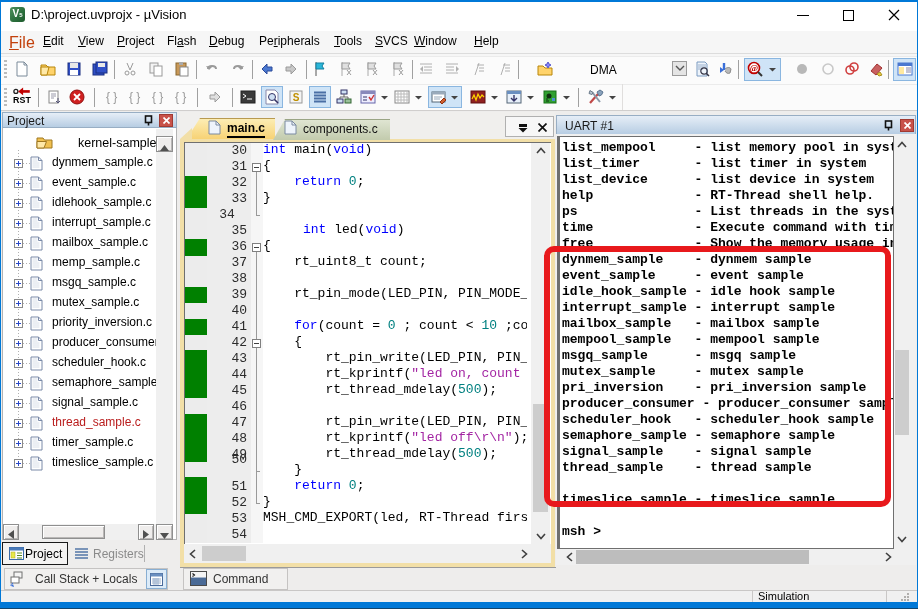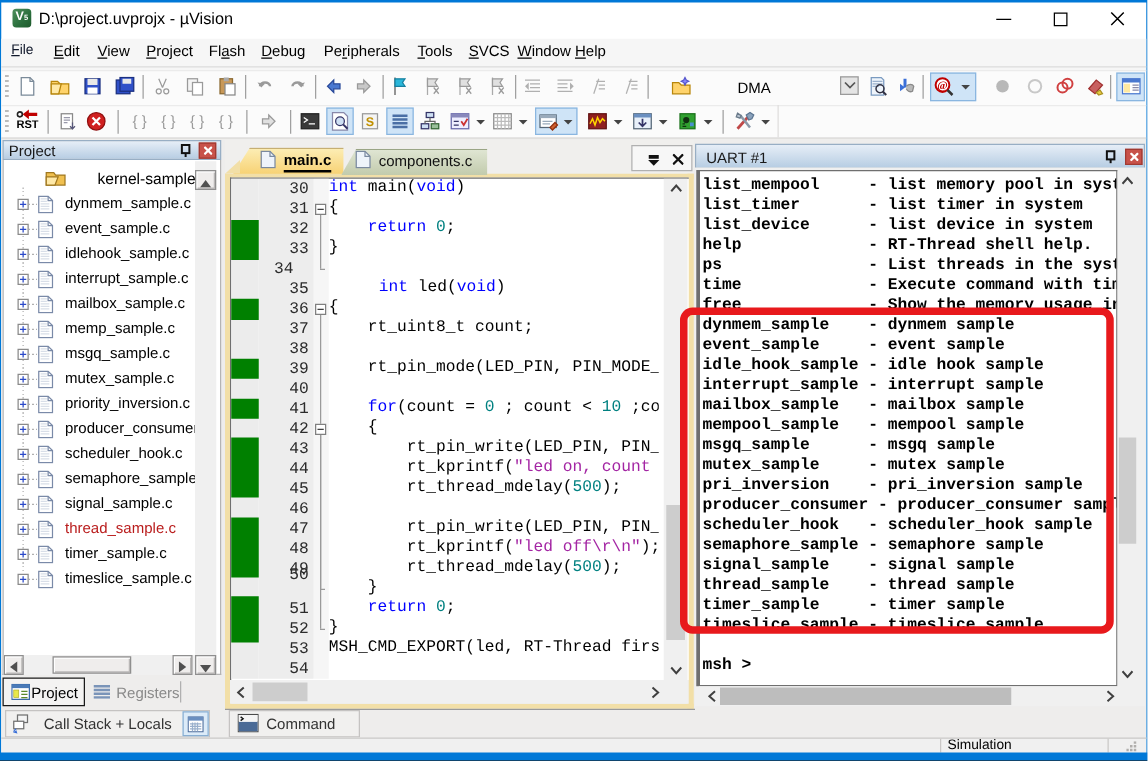--- a/index.html
+++ b/index.html
@@ -17,31 +17,31 @@
 <div class="abs" style="left:0;top:1px;width:15px;text-align:center;color:#fff;font-size:10px;font-weight:bold;">V<span style="font-size:6px;">5</span></div>
   </div>
 <div class="abs" style="left:31px;top:7px;font-size:13px;color:#000;">D:\project.uvprojx - µVision</div>
 <div class="abs" style="left:797px;top:15px;width:12px;height:1px;background:#000;"></div>
 <div class="abs" style="left:843px;top:10px;width:9px;height:9px;border:1px solid #000;"></div>
 <svg class="abs" style="left:888px;top:9px;" width="12" height="12">
     <path d="M1 1 L11 11 M11 1 L1 11" stroke="#000" stroke-width="1.2"></path>
   </svg>
 <div class="abs" style="left:1px;top:31px;width:916px;height:25px;background:#f6f6f6;"></div>
 <div class="abs" style="left:1px;top:53px;width:916px;height:1px;background:#dcdcdc;"></div>
-<div class="abs" style="left:9px;top:34px;font-size:11px;color:#0f172a;"><u>F</u>ile</div>
+<div class="abs" style="left:9px;top:34px;font-size:16px;color:#c2410c;"><u>F</u>ile</div>
 <div class="abs" style="left:43px;top:34px;font-size:12px;color:#000;"><u>E</u>dit</div>
 <div class="abs" style="left:78px;top:34px;font-size:12px;color:#000;"><u>V</u>iew</div>
 <div class="abs" style="left:117px;top:34px;font-size:12px;color:#000;"><u>P</u>roject</div>
 <div class="abs" style="left:167px;top:34px;font-size:12px;color:#000;">Fl<u>a</u>sh</div>
 <div class="abs" style="left:209px;top:34px;font-size:12px;color:#000;"><u>D</u>ebug</div>
 <div class="abs" style="left:259px;top:34px;font-size:12px;color:#000;">Pe<u>r</u>ipherals</div>
 <div class="abs" style="left:334px;top:34px;font-size:12px;color:#000;"><u>T</u>ools</div>
 <div class="abs" style="left:375px;top:34px;font-size:12px;color:#000;"><u>S</u>VCS</div>
 <div class="abs" style="left:414px;top:34px;font-size:12px;color:#000;"><u>W</u>indow</div>
-<div class="abs" style="left:460px;top:34px;font-size:12px;color:#000;"><u>H</u>elp</div>
+<div class="abs" style="left:474px;top:34px;font-size:12px;color:#000;"><u>H</u>elp</div>
 <div class="abs" style="left:1px;top:56px;width:916px;height:28px;background:#fbfbfb;border-top:1px solid #ebebeb;box-sizing:border-box;"></div>
 <div class="abs" style="left:1px;top:84px;width:916px;height:27px;background:#fbfbfb;border-top:1px solid #ebebeb;border-bottom:1px solid #d0cecd;box-sizing:border-box;"></div>
 <div class="abs" style="left:4px;top:60px;width:3px;height:20px;background:repeating-linear-gradient(#bbb 0 2px,transparent 2px 4px);"></div>
 <div class="abs" style="left:4px;top:88px;width:3px;height:20px;background:repeating-linear-gradient(#bbb 0 2px,transparent 2px 4px);"></div>
 <svg class="abs" style="left:14px;top:61px;" width="16" height="16" viewBox="0 0 16 16">
     <path d="M3 1h7l3 3v11H3z" fill="#fff" stroke="#7a8a99"></path>
     <path d="M10 1v3h3" fill="none" stroke="#7a8a99"></path>
   </svg>
 <svg class="abs" style="left:40px;top:61px;" width="16" height="16" viewBox="0 0 16 16">
     <path d="M1 4h5l2 2h7v8H1z" fill="#ffd36b" stroke="#b8860b"></path>
@@ -673,21 +673,20 @@
 <div class="mono" style="position:absolute;left:1px;top:176.5px;font-size:13px;font-weight:bold;white-space:pre;color:#000;">mailbox_sample&nbsp;&nbsp;&nbsp;-&nbsp;mailbox&nbsp;sample</div>
 <div class="mono" style="position:absolute;left:1px;top:192.5px;font-size:13px;font-weight:bold;white-space:pre;color:#000;">mempool_sample&nbsp;&nbsp;&nbsp;-&nbsp;mempool&nbsp;sample</div>
 <div class="mono" style="position:absolute;left:1px;top:208.5px;font-size:13px;font-weight:bold;white-space:pre;color:#000;">msgq_sample&nbsp;&nbsp;&nbsp;&nbsp;&nbsp;&nbsp;-&nbsp;msgq&nbsp;sample</div>
 <div class="mono" style="position:absolute;left:1px;top:224.5px;font-size:13px;font-weight:bold;white-space:pre;color:#000;">mutex_sample&nbsp;&nbsp;&nbsp;&nbsp;&nbsp;-&nbsp;mutex&nbsp;sample</div>
 <div class="mono" style="position:absolute;left:1px;top:240.5px;font-size:13px;font-weight:bold;white-space:pre;color:#000;">pri_inversion&nbsp;&nbsp;&nbsp;&nbsp;-&nbsp;pri_inversion&nbsp;sample</div>
 <div class="mono" style="position:absolute;left:1px;top:256.5px;font-size:13px;font-weight:bold;white-space:pre;color:#000;">producer_consumer&nbsp;-&nbsp;producer_consumer&nbsp;sample</div>
 <div class="mono" style="position:absolute;left:1px;top:272.5px;font-size:13px;font-weight:bold;white-space:pre;color:#000;">scheduler_hook&nbsp;&nbsp;&nbsp;-&nbsp;scheduler_hook&nbsp;sample</div>
 <div class="mono" style="position:absolute;left:1px;top:288.5px;font-size:13px;font-weight:bold;white-space:pre;color:#000;">semaphore_sample&nbsp;-&nbsp;semaphore&nbsp;sample</div>
 <div class="mono" style="position:absolute;left:1px;top:304.5px;font-size:13px;font-weight:bold;white-space:pre;color:#000;">signal_sample&nbsp;&nbsp;&nbsp;&nbsp;-&nbsp;signal&nbsp;sample</div>
 <div class="mono" style="position:absolute;left:1px;top:320.5px;font-size:13px;font-weight:bold;white-space:pre;color:#000;">thread_sample&nbsp;&nbsp;&nbsp;&nbsp;-&nbsp;thread&nbsp;sample</div>
-<div class="mono" style="position:absolute;left:1px;top:336.5px;font-size:13px;font-weight:bold;white-space:pre;color:#000;">timer_sample&nbsp;&nbsp;&nbsp;&nbsp;&nbsp;-&nbsp;timer&nbsp;sample</div>
 <div class="mono" style="position:absolute;left:1px;top:352.5px;font-size:13px;font-weight:bold;white-space:pre;color:#000;">timeslice_sample&nbsp;-&nbsp;timeslice&nbsp;sample</div>
 <div class="mono" style="position:absolute;left:1px;top:368.5px;font-size:13px;font-weight:bold;white-space:pre;color:#000;"></div>
 <div class="mono" style="position:absolute;left:1px;top:384.5px;font-size:13px;font-weight:bold;white-space:pre;color:#000;">msh&nbsp;&gt;</div>
 </div>
 <div class="abs sb" style="left:894px;top:137px;width:16px;height:412px;"></div>
 <svg class="abs" style="left:897px;top:141px;" width="10" height="7">
     <path d="M1 6l4-4.5L9 6" fill="none" stroke="#404040" stroke-width="1.6"></path>
   </svg>
 <svg class="abs" style="left:897px;top:536px;" width="10" height="7">
     <path d="M1 1l4 4.5L9 1" fill="none" stroke="#404040" stroke-width="1.6"></path>

